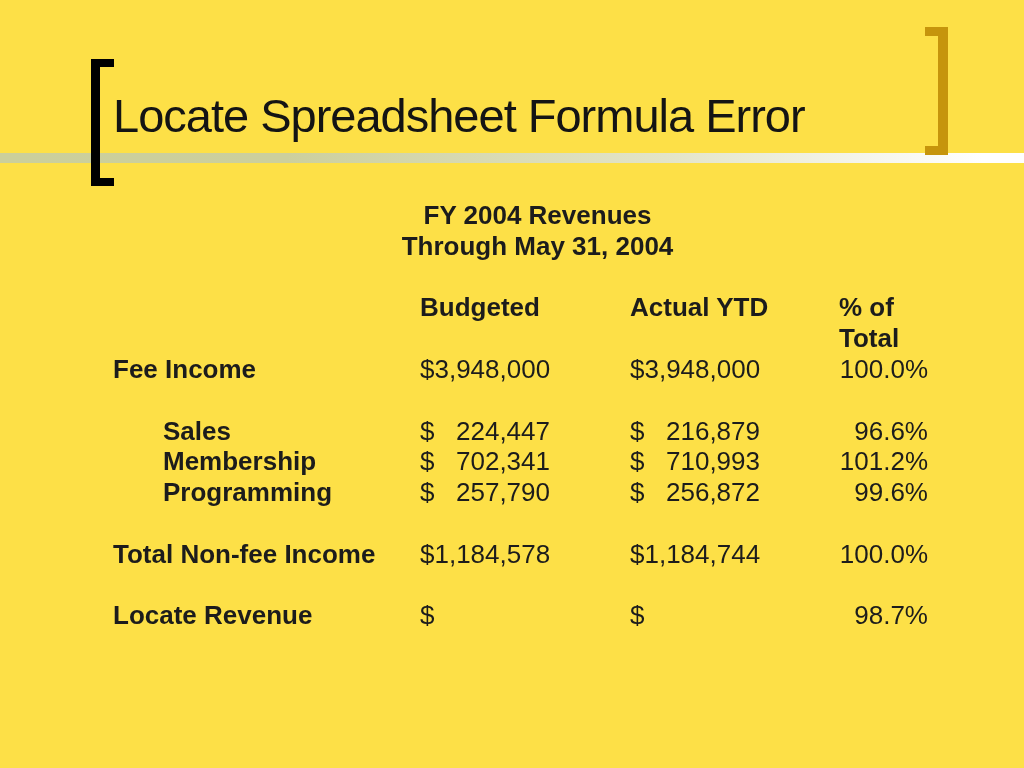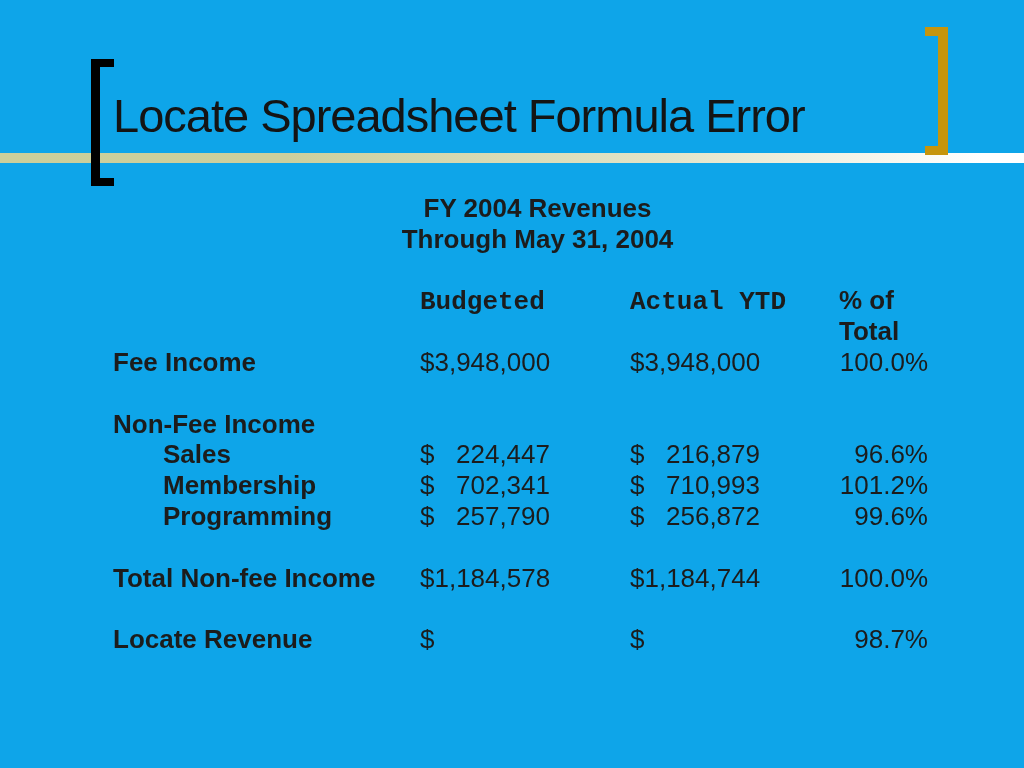--- a/index.html
+++ b/index.html
@@ -2,21 +2,21 @@
 <html><head>
 <meta charset="utf-8">
 <style>
   * { margin: 0; padding: 0; box-sizing: border-box; }
   html, body { width: 1024px; height: 768px; background: #ffffff; }
   body { font-family: "Liberation Sans", sans-serif; color: #1c1c1c; }
 
   .slide {
     position: relative;
     width: 1024px; height: 768px;
-    background: #0ea5e9;
+    background: #fde047;
     overflow: hidden;
   }
 
   
   .band {
     position: absolute;
     left: 0; top: 153px;
     width: 1024px; height: 10px;
     background: linear-gradient(to right,
       #cbcf9b 0%, #cccf9d 28%, #e3e4c8 65%, #f8f8f1 88%, #ffffff 96%);
@@ -49,21 +49,21 @@
     font-weight: 400;
     letter-spacing: -1px;
     line-height: 1;
     white-space: nowrap;
     color: #141414;
   }
 
   
   .table {
     position: absolute;
-    left: 113px; top: 193px;
+    left: 113px; top: 200px;
     width: 815px;
     font-size: 26px;
   }
   .row {
     display: flex;
     height: 30.8px;
     line-height: 30.8px;
     white-space: nowrap;
     align-items: baseline;
   }
@@ -75,21 +75,21 @@
     left: 17px;
   }
   .c-label { width: 307px; font-weight: 700; }
   .c-label.indent { padding-left: 50px; }
   .c-money {
     width: 130px;
     display: flex;
     justify-content: space-between;
     font-weight: 400;
   }
-  .c-money.hdr { display: block; font-weight: 700; font-family: Liberation Mono, monospace; }
+  .c-money.hdr { display: block; font-weight: 700; }
   .sp1 { width: 80px; }
   .sp2 { width: 60px; }
   .c-pct { width: 108px; text-align: right; font-weight: 400; }
   .c-pct.hdr { text-align: left; padding-left: 19px; font-weight: 700; }
 </style>
 </head>
 <body>
 
 <div class="slide">
 
@@ -134,23 +134,20 @@
       <div class="c-money">
         <span>$</span>
         <span>3,948,000</span>
       </div>
       <div class="sp2"></div>
       <div class="c-pct">100.0%</div>
     </div>
 
     <div class="row"></div>
 
-    <div class="row">
-      <div class="c-label">Non-Fee Income</div>
-    </div>
 
     <div class="row">
       <div class="c-label indent">Sales</div>
       <div class="c-money">
         <span>$</span>
         <span>224,447</span>
       </div>
       <div class="sp1"></div>
       <div class="c-money">
         <span>$</span>

